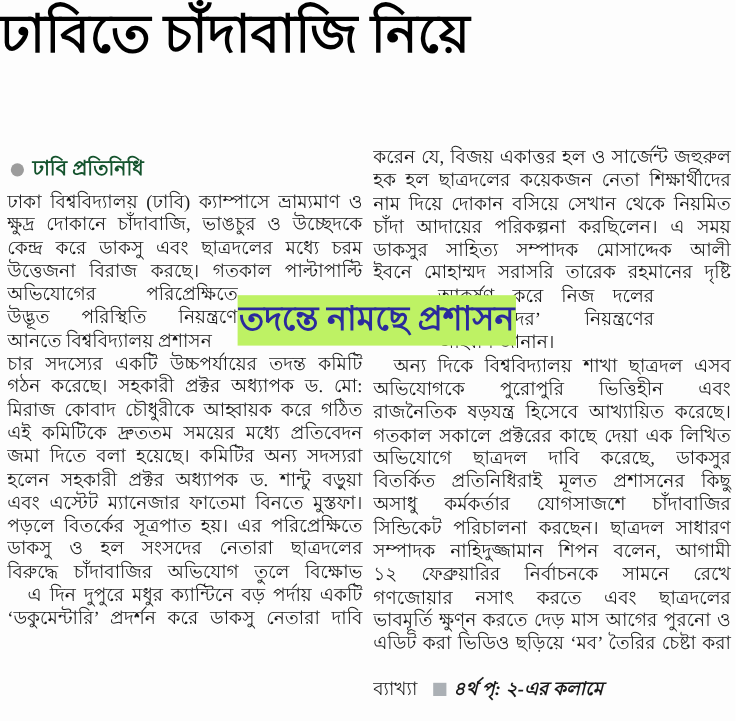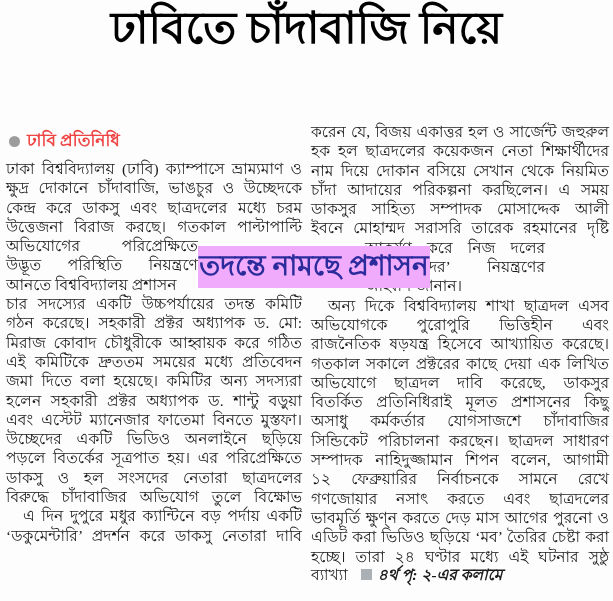--- a/index.html
+++ b/index.html
@@ -6,49 +6,49 @@
   .page {
     position:relative;
     width:613px; height:601px;
     background:#fdfdfd;
     overflow:hidden;
     font-family:"Liberation Serif","DejaVu Sans",serif;
     color:var(--body-color,#1a1a1a);
   }
   .headline {
     position:absolute; top:2px; left:0; width:613px; margin:0;
-    text-align:center; font-weight:700;
+    font-weight:700;
     font-size:44px; line-height:54px;
     color:var(--headline-color,#000);
   }
   .headline .hl { display:block; white-space:nowrap; }
   .byline {
     position:absolute; top:127px; left:9px;
     display:flex; align-items:center; gap:7px;
-    font-size:17px; font-weight:700; color:#ef4444;
+    font-size:17px; font-weight:700; color:#14532d;
   }
   .dot {
     width:11px; height:11px; border-radius:50%;
     background:var(--bullet-color,#9c9c9c); flex:0 0 auto;
   }
   .col { position:absolute; font-size:15.5px; }
   .col-left  { left:6px;   top:159px; width:296px; }
   .col-right { left:311px; top:122px; width:298px; }
   .line {
     height:19.3px; line-height:19.3px;
     white-space:nowrap; text-align:left;
   }
   .line.j { text-align:justify; text-align-last:justify; }
   .line.short   { width:192px; }
   .line.short-r { margin-left:54px; width:180px; }
   .line.indent  { text-indent:17px; }
   .inset {
     position:absolute; left:198px; top:246px;
     width:232px; height:42px; z-index:3;
-    background:#f0abfc;
+    background:#bef264;
     display:flex; align-items:center; justify-content:center;
     font-weight:700; font-size:28px; white-space:nowrap;
     color:var(--inset-color,#2b2b9c);
   }
   .final-line {
     position:absolute; left:311px; top:565px; width:298px;
     display:flex; align-items:center;
     font-size:15.5px; line-height:19.3px; white-space:nowrap;
   }
   .final-line .sq {
@@ -80,21 +80,20 @@
       <div class="line j short">অভিযোগের পরিপ্রেক্ষিতে</div>
       <div class="line j short">উদ্ভূত পরিস্থিতি নিয়ন্ত্রণে</div>
       <div class="line short">আনতে বিশ্ববিদ্যালয় প্রশাসন</div>
       <div class="line j">চার সদস্যের একটি উচ্চপর্যায়ের তদন্ত কমিটি</div>
       <div class="line j">গঠন করেছে। সহকারী প্রক্টর অধ্যাপক ড. মো:</div>
       <div class="line j">মিরাজ কোবাদ চৌধুরীকে আহ্বায়ক করে গঠিত</div>
       <div class="line j">এই কমিটিকে দ্রুততম সময়ের মধ্যে প্রতিবেদন</div>
       <div class="line j">জমা দিতে বলা হয়েছে। কমিটির অন্য সদস্যরা</div>
       <div class="line j">হলেন সহকারী প্রক্টর অধ্যাপক ড. শান্টু বড়ুয়া</div>
       <div class="line j">এবং এস্টেট ম্যানেজার ফাতেমা বিনতে মুস্তফা।</div>
-      <div class="line j">উচ্ছেদের একটি ভিডিও অনলাইনে ছড়িয়ে</div>
       <div class="line j">পড়লে বিতর্কের সূত্রপাত হয়। এর পরিপ্রেক্ষিতে</div>
       <div class="line j">ডাকসু ও হল সংসদের নেতারা ছাত্রদলের</div>
       <div class="line j">বিরুদ্ধে চাঁদাবাজির অভিযোগ তুলে বিক্ষোভ</div>
       <div class="line j indent">এ দিন দুপুরে মধুর ক্যান্টিনে বড় পর্দায় একটি</div>
       <div class="line j">‘ডকুমেন্টারি’ প্রদর্শন করে ডাকসু নেতারা দাবি</div>
     </div>
 
   <div class="col col-right" id="col-right">
       <div class="line j">করেন যে, বিজয় একাত্তর হল ও সার্জেন্ট জহুরুল</div>
       <div class="line j">হক হল ছাত্রদলের কয়েকজন নেতা শিক্ষার্থীদের</div>
@@ -111,21 +110,20 @@
       <div class="line j">গতকাল সকালে প্রক্টরের কাছে দেয়া এক লিখিত</div>
       <div class="line j">অভিযোগে ছাত্রদল দাবি করেছে, ডাকসুর</div>
       <div class="line j">বিতর্কিত প্রতিনিধিরাই মূলত প্রশাসনের কিছু</div>
       <div class="line j">অসাধু কর্মকর্তার যোগসাজশে চাঁদাবাজির</div>
       <div class="line j">সিন্ডিকেট পরিচালনা করছেন। ছাত্রদল সাধারণ</div>
       <div class="line j">সম্পাদক নাহিদুজ্জামান শিপন বলেন, আগামী</div>
       <div class="line j">১২ ফেব্রুয়ারির নির্বাচনকে সামনে রেখে</div>
       <div class="line j">গণজোয়ার নসাৎ করতে এবং ছাত্রদলের</div>
       <div class="line j">ভাবমূর্তি ক্ষুণ্ন করতে দেড় মাস আগের পুরনো ও</div>
       <div class="line j">এডিট করা ভিডিও ছড়িয়ে ‘মব’ তৈরির চেষ্টা করা</div>
-      <div class="line j">হচ্ছে। তারা ২৪ ঘণ্টার মধ্যে এই ঘটনার সুষ্ঠু</div>
     </div>
 
   <div class="inset">
     <span>তদন্তে নামছে প্রশাসন</span>
   </div>
 
   <div class="final-line">
     <span>ব্যাখ্যা</span>
     <span class="sq"></span>
     <span class="cont">৪র্থ পৃ: ২-এর কলামে</span>

